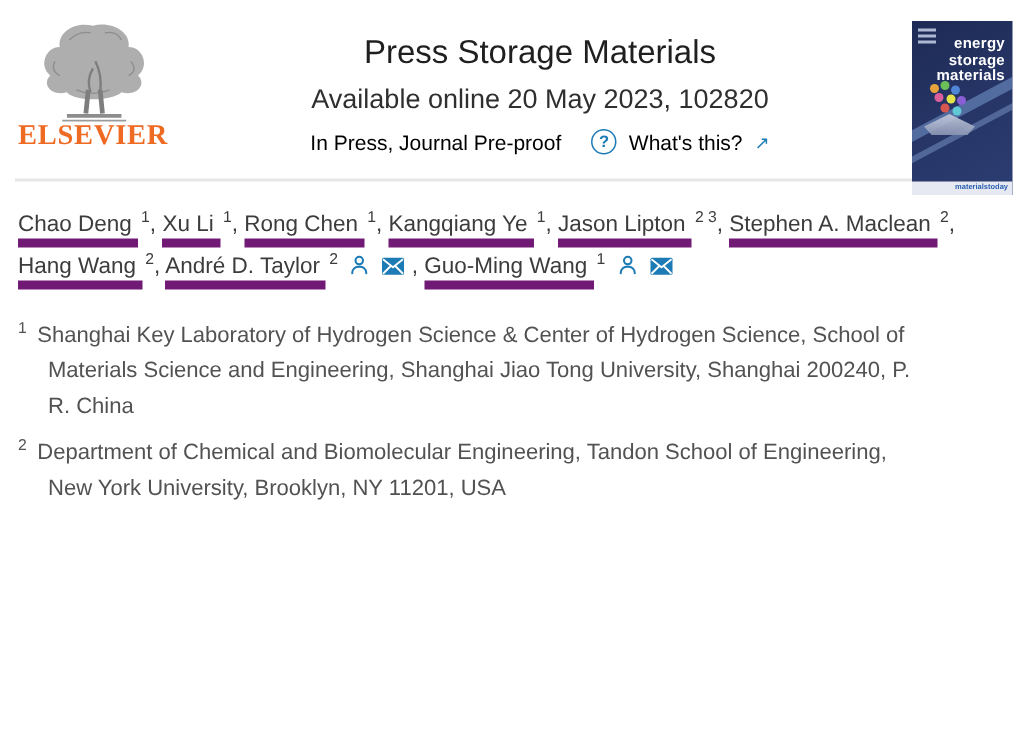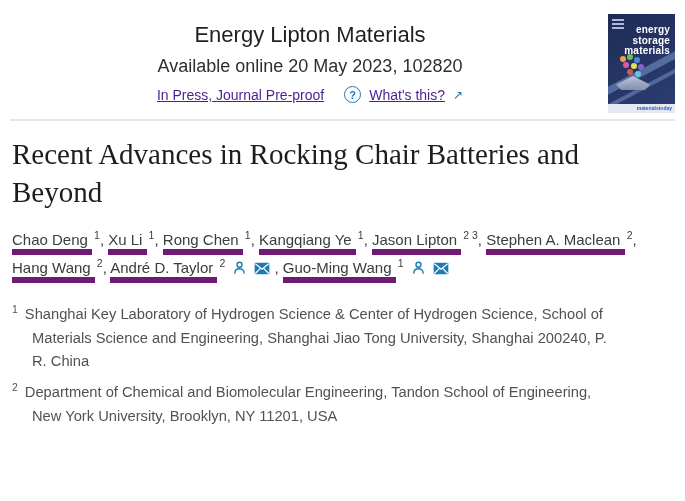--- a/index.html
+++ b/index.html
@@ -15,31 +15,31 @@
   .logo-block { width: 100px; text-align: center; }
   .logo-block svg { display: block; margin: 2px auto 0; }
   .elsevier-word {
     font-family: "Liberation Serif", serif; font-weight: 700;
     font-size: 19px; color: #ef6a23; letter-spacing: 0.5px; margin-top: -2px;
   }
   .header-center { flex: 1; text-align: center; padding-top: 10px; }
   .journal-title { font-size: 22px; color: #1f1f1f; cursor: pointer; }
   .avail-line { font-size: 18px; color: #2f2f2f; margin-top: 8px; }
   .links-row { margin-top: 9px; font-size: 14px; color: #1c7bb5; display: flex; justify-content: center; align-items: center; gap: 8px; }
-  .link { color: #4c1d95; cursor: pointer; text-decoration: underline; }
+  .link { color: #000000; cursor: pointer; }
   .help-circle {
     display: inline-flex; align-items: center; justify-content: center;
     width: 17px; height: 17px; border: 1.5px solid #1c7bb5; border-radius: 50%;
     font-size: 11px; font-weight: 700; color: #1c7bb5; margin-left: 12px; cursor: pointer;
   }
   .ext-arrow { font-size: 12px; color: #1c7bb5; }
 
   
   .cover {
-    width: 67px; height: 99px; position: relative; overflow: hidden; cursor: pointer;
+    width: 67px; height: 116px; position: relative; overflow: hidden; cursor: pointer;
     background: linear-gradient(150deg, #1d2a55 0%, #253464 45%, #2c3d72 100%);
     flex: 0 0 auto; margin-top: 2px;
   }
   .cover .streak1, .cover .streak2 {
     position: absolute; background: rgba(140,175,230,0.45); transform: rotate(-28deg);
   }
   .cover .streak1 { width: 120px; height: 7px; left: -20px; top: 52px; }
   .cover .streak2 { width: 120px; height: 4px; left: -25px; top: 72px; background: rgba(160,195,240,0.35); }
   .cover-issn { position: absolute; top: 5px; left: 4px; }
   .cover-issn div { width: 12px; height: 2px; background: #aeb8d4; margin-bottom: 2px; }
@@ -81,23 +81,34 @@
     padding-left: 20px; text-indent: -20px; margin-bottom: 5px;
   }
   .aff sup { font-size: 10.5px; margin-right: 7px; color: #525252; }
 
   .dates-line { font-size: 14.7px; color: #3a3a3a; margin-top: 17px; }
 </style>
 </head>
 <body>
 
 <div class="header">
+  <div class="logo-block">
+    <svg width="82" height="68" viewBox="0 0 100 86">
+      <path fill="#a5a5a5" opacity="0.9" d="M50 4 C34 0 20 10 22 22 C10 22 4 38 14 46 C6 54 16 64 28 60 C34 68 66 68 74 60 C86 64 96 54 88 46 C98 38 92 22 80 22 C82 8 64 0 50 4 Z"></path>
+      <path fill="none" stroke="#8d8d8d" stroke-width="1.2" d="M30 16 q8 -8 18 -6 M60 10 q10 -2 14 6 M18 34 q-4 8 4 12 M82 34 q6 8 -2 12 M36 58 q14 6 28 0"></path>
+      <path fill="none" stroke="#7e7e7e" stroke-width="4" d="M46 58 L44 78 M56 58 L58 78"></path>
+      <path fill="none" stroke="#7e7e7e" stroke-width="2" d="M50 40 q-6 10 -2 20 M52 34 q6 12 4 26"></path>
+      <path fill="none" stroke="#8d8d8d" stroke-width="3" d="M28 80 h46"></path>
+      <path fill="none" stroke="#9b9b9b" stroke-width="1.5" d="M24 84 h54"></path>
+    </svg>
+    <div class="elsevier-word">ELSEVIER</div>
+  </div>
 
   <div class="header-center">
-    <div class="journal-title">Energy Lipton Materials</div>
+    <div class="journal-title">Press Storage Materials</div>
     <div class="avail-line">Available online 20 May 2023, 102820</div>
     <div class="links-row">
       <span class="link">In Press, Journal Pre-proof</span>
       <span class="help-circle">?</span>
       <span class="link">What's this?</span>
       <span class="ext-arrow">↗</span>
     </div>
   </div>
 
   <div class="cover">
@@ -124,21 +135,20 @@
       <i style="left:17px;top:17px;background:#5fc9d6"></i>
     </div>
     <div class="cover-crystal"></div>
     <div class="cover-band">materialstoday</div>
   </div>
 </div>
 
 <hr class="divider">
 
 <div class="main">
-  <h1 class="article-title">Recent Advances in Rocking Chair Batteries and Beyond</h1>
 
   <p class="authors"><span class="author-name">Chao Deng </span><sup>1</sup>, <span class="author-name">Xu Li </span><sup>1</sup>, <span class="author-name">Rong Chen </span><sup>1</sup>, <span class="author-name">Kangqiang Ye </span><sup>1</sup>, <span class="author-name">Jason Lipton </span><sup>2 3</sup>, <span class="author-name">Stephen A. Maclean </span><sup>2</sup>, <span class="author-name">Hang Wang </span><sup>2</sup>, <span class="author-name">André D. Taylor </span><sup>2</sup><span class="author-icon"><svg width="15" height="15" viewBox="0 0 24 24" fill="none" stroke="#1c7bb5" stroke-width="2.2" stroke-linecap="round">
           <circle cx="12" cy="7.5" r="4"></circle>
           <path d="M4.5 21c0-4.5 3.5-7 7.5-7s7.5 2.5 7.5 7"></path>
         </svg></span><span class="author-icon"><svg width="16" height="13" viewBox="0 0 24 19">
           <rect x="1" y="1" width="22" height="17" rx="1.5" fill="#1c7bb5"></rect>
           <path d="M2 2.5l10 8 10-8M2 17l8-8M22 17l-8-8" stroke="#ffffff" stroke-width="1.8" fill="none"></path>
         </svg></span> , <span class="author-name">Guo-Ming Wang </span><sup>1</sup><span class="author-icon"><svg width="15" height="15" viewBox="0 0 24 24" fill="none" stroke="#1c7bb5" stroke-width="2.2" stroke-linecap="round">
           <circle cx="12" cy="7.5" r="4"></circle>
           <path d="M4.5 21c0-4.5 3.5-7 7.5-7s7.5 2.5 7.5 7"></path>

